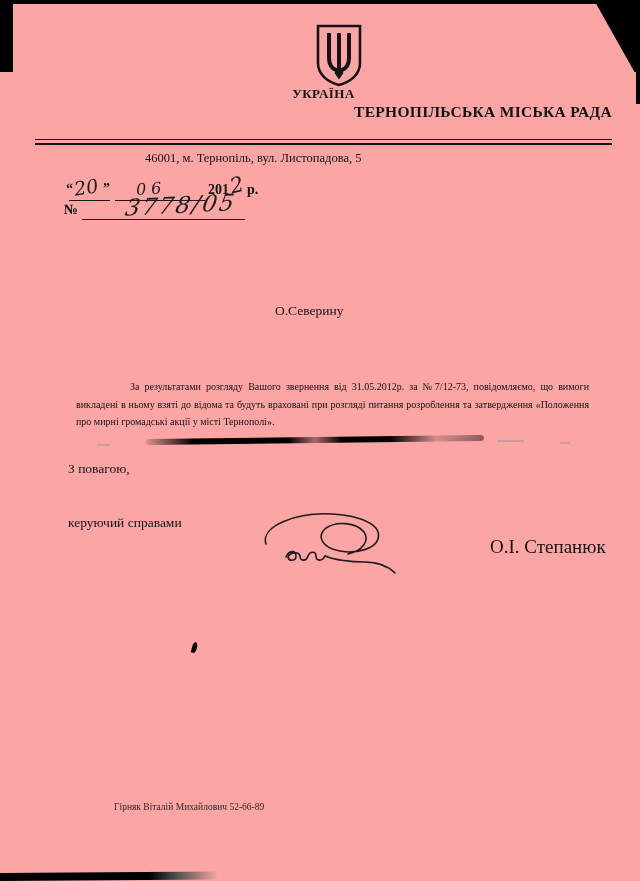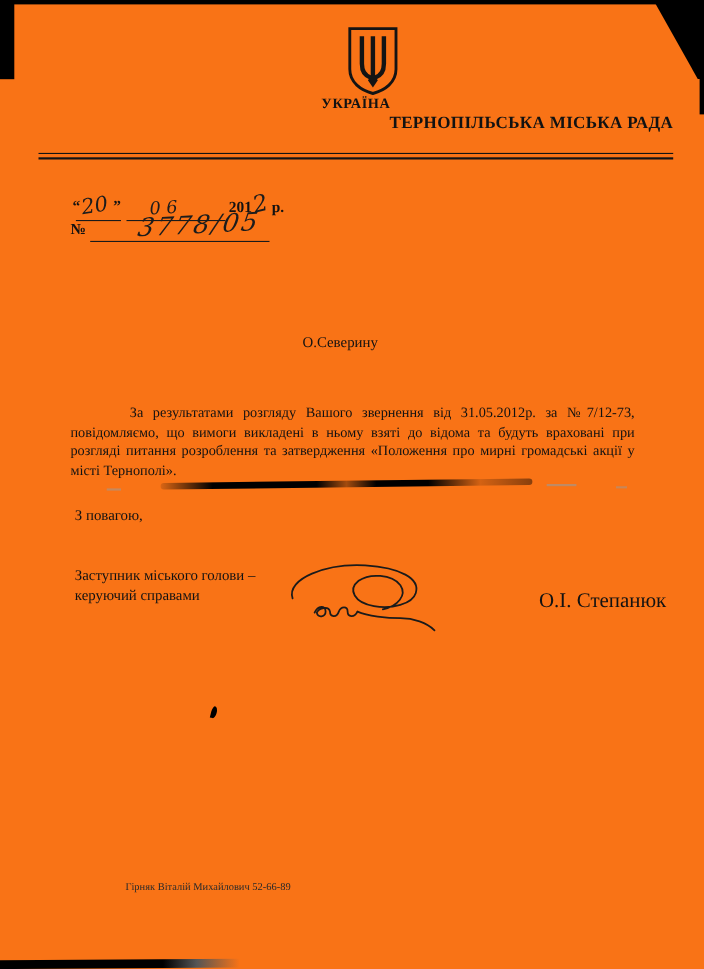--- a/index.html
+++ b/index.html
@@ -1,18 +1,18 @@
 <!DOCTYPE html>
 <html><head>
 <meta charset="utf-8">
 <style>
   html,body{margin:0;padding:0;}
   body{background:#ffffff;}
   .page{
-    position:relative; width:640px; height:881px; background:#f97316;
+    position:relative; width:640px; height:881px; background:#fca5a5;
     font-family:"Liberation Serif", serif; color:#121212; overflow:hidden;
   }
   
   .artifact{position:absolute; background:#000;}
   .a-top-strip{left:0; top:0; width:640px; height:4px;}
   .a-left-bar{left:0; top:0; width:13px; height:72px;}
   .a-right-wedge{left:594px; top:0; width:46px; height:72px;
     clip-path:polygon(0 0,100% 0,100% 100%,88% 100%);}
   .a-right-sliver{left:636px; top:70px; width:4px; height:34px;}
   .a-bottom-bar{left:0; top:873px; width:218px; height:8px;
@@ -43,22 +43,22 @@
   .hand-month{left:136px; top:179px; font-size:16px; letter-spacing:5px; transform:rotate(-4deg);}
   .year-printed{left:208px; top:182px;}
   .hand-year{left:230px; top:173px; font-size:21px; transform:rotate(-14deg);}
   .year-suffix{left:247px; top:182px;}
   .num-label{left:64px; top:202px;}
   .blank-num{left:82px; top:218px; width:163px;}
   .hand-num{left:126px; top:192px; font-size:23px; letter-spacing:2px;
     transform:skewX(-12deg) rotate(-3deg);}
   
   .addressee{position:absolute; left:275px; top:303px; font-size:13.5px;}
-  .body-par{position:absolute; left:64px; top:366px; width:513px; margin:0;
-    font-size:13px; line-height:17.5px; text-align:justify; text-indent:54px;}
+  .body-par{position:absolute; left:64px; top:366px; width:513px; margin:12px;
+    font-size:10px; line-height:17.5px; text-align:justify; text-indent:54px;}
   .smear{position:absolute; left:146px; top:437px; width:338px; height:6px;
     transform:rotate(-0.7deg);
     background:linear-gradient(90deg,rgba(0,0,0,0.12) 0%,#000 14%,#000 42%,
       rgba(0,0,0,0.35) 50%,#000 58%,#000 72%,rgba(0,0,0,0.15) 86%,rgba(0,0,0,0.45) 100%);
     border-radius:3px;}
   .dash{position:absolute; background:#9a9a9a; height:2px;}
   .dash1{left:97px; top:444px; width:13px; opacity:.55;}
   .dash2{left:497px; top:440px; width:27px; opacity:.6;}
   .dash3{left:560px; top:442px; width:10px; opacity:.5;}
   .regards{position:absolute; left:68px; top:461px; font-size:13.5px;}
@@ -85,20 +85,21 @@
     <path d="M35,10 V35 C35,42 32,46 27,47.5" fill="none" stroke="#141414" stroke-width="4"></path>
     <path d="M25,10 V48" fill="none" stroke="#141414" stroke-width="4"></path>
     <path d="M25,44 L29.5,50 L25,56.5 L20.5,50 Z" fill="#141414"></path>
   </svg>
 
   <div class="header-center">
     <div class="country">УКРАЇНА</div>
     <div class="org">ТЕРНОПІЛЬСЬКА МІСЬКА РАДА</div>
   </div>
   <div class="rule"></div>
+  <div class="addr addr1">46001, м. Тернопіль, вул. Листопадова, 5</div>
 
   <span class="printed q-open">“</span>
   <span class="hand hand-day">20</span>
   <span class="printed q-close">”</span>
   <span class="blank blank-day"></span>
   <span class="blank blank-month"></span>
   <span class="hand hand-month">06</span>
   <span class="printed year-printed">201</span>
   <span class="hand hand-year">2</span>
   <span class="printed year-suffix">р.</span>
@@ -109,21 +110,20 @@
   <div class="addressee">О.Северину</div>
 
   <p class="body-par">За результатами розгляду Вашого звернення від 31.05.2012р. за №7/12-73, повідомляємо, що вимоги викладені в ньому взяті до відома та будуть враховані при розгляді питання розроблення та затвердження «Положення про мирні громадські акції у місті Тернополі».</p>
   <div class="smear"></div>
   <div class="dash dash1"></div>
   <div class="dash dash2"></div>
   <div class="dash dash3"></div>
 
   <div class="regards">З повагою,</div>
   <div class="position-block">
-    <div>Заступник міського голови –</div>
     <div>керуючий справами</div>
   </div>
 
   <svg class="signature" width="150" height="70" viewBox="0 0 150 70">
     <g fill="none" stroke="#1b1b1b" stroke-width="1.6" stroke-linecap="round">
       <path d="M14,38 C8,20 45,6 80,8 C112,10 130,20 126,33 C123,43 104,48 88,45 C70,42 64,30 74,22 C84,15 104,16 112,26 C118,35 110,45 96,48"></path>
       <path d="M34,51 C37,44 44,44 44,50 C44,55 37,56 36,51 C38,46 47,45 48,50 C48,55 54,56 56,50 C58,45 64,45 64,50 C64,55 70,56 73,50"></path>
       <path d="M73,50 C82,54 100,56 112,56 C124,56 136,60 143,67"></path>
     </g>
   </svg>

